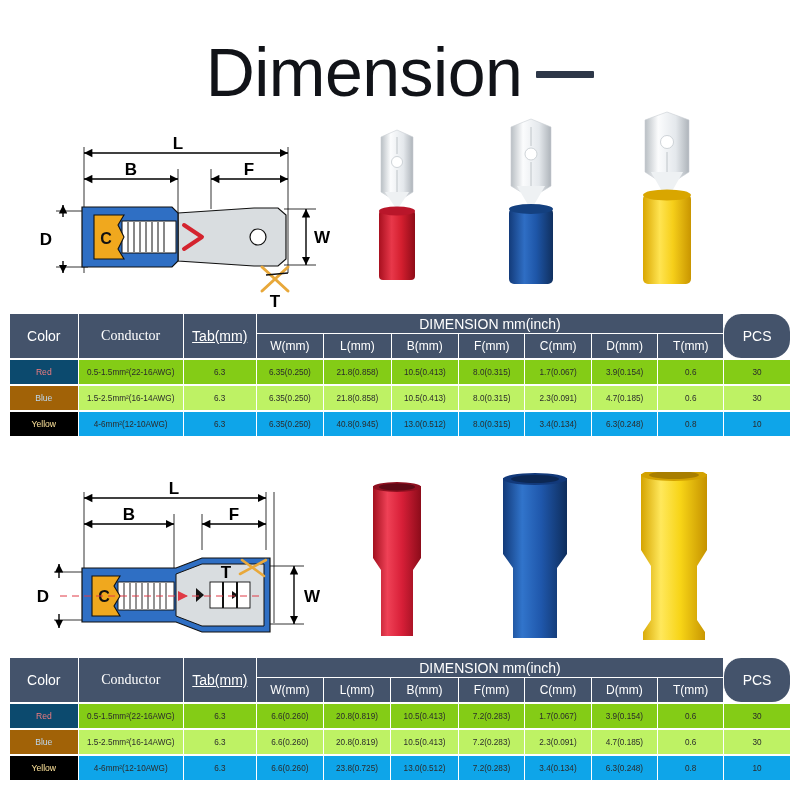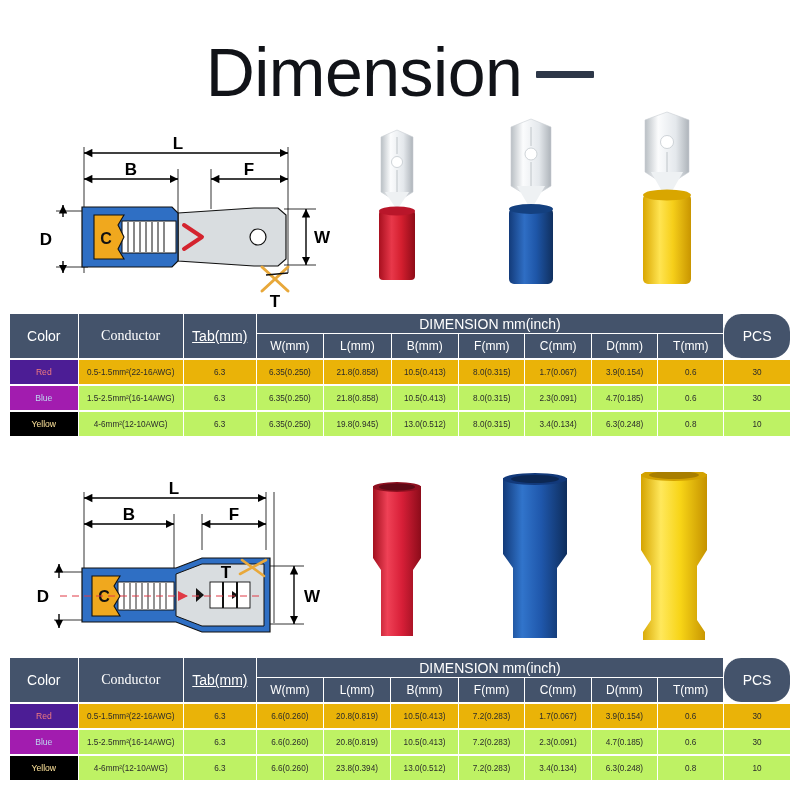--- a/index.html
+++ b/index.html
@@ -64,28 +64,28 @@
 
   
   .row-cell {
     height: 26px;
     border-top: 2.6px solid #ffffff;
     border-left: 1.6px solid #ffffff;
     font-size: 8.2px;
   }
   .row-cell.first { border-left: none; }
 
-  .r-red    { background: #eab308; }
+  .r-red    { background: #84cc16; }
   .r-blue   { background: #bef264; }
-  .r-yellow { background: #bef264; }
+  .r-yellow { background: #0ea5e9; }
 
   
   .sw { color: #ffffff; font-size: 8.6px; }
-  .sw-red    { background: #4c1d95; color: #f07b7f; }
-  .sw-blue   { background: #a21caf; color: #bcd7ef; }
+  .sw-red    { background: #0c4a6e; color: #f07b7f; }
+  .sw-blue   { background: #a16207; color: #bcd7ef; }
   .sw-yellow { background: #000000; color: #fde29a; }
 
   .col-color { width: 78px; }
   .col-cond  { width: 119px; font-family: Liberation Serif, serif; }
   .col-tab   { width: 78px; text-decoration: underline; }
   .col-dim   { width: 75px; }
   .col-pcs   { width: 78px; border-radius: 18px; }
 </style>
 </head>
 <body>
@@ -274,21 +274,21 @@
         <td class="row-cell r-blue">2.3(0.091)</td>
         <td class="row-cell r-blue">4.7(0.185)</td>
         <td class="row-cell r-blue">0.6</td>
         <td class="row-cell r-blue">30</td>
       </tr>
       <tr>
         <td class="row-cell first sw sw-yellow">Yellow</td>
         <td class="row-cell r-yellow">4-6mm²(12-10AWG)</td>
         <td class="row-cell r-yellow">6.3</td>
         <td class="row-cell r-yellow">6.35(0.250)</td>
-        <td class="row-cell r-yellow">19.8(0.945)</td>
+        <td class="row-cell r-yellow">40.8(0.945)</td>
         <td class="row-cell r-yellow">13.0(0.512)</td>
         <td class="row-cell r-yellow">8.0(0.315)</td>
         <td class="row-cell r-yellow">3.4(0.134)</td>
         <td class="row-cell r-yellow">6.3(0.248)</td>
         <td class="row-cell r-yellow">0.8</td>
         <td class="row-cell r-yellow">10</td>
       </tr>
     </tbody>
   </table>
 
@@ -452,21 +452,21 @@
         <td class="row-cell r-blue">2.3(0.091)</td>
         <td class="row-cell r-blue">4.7(0.185)</td>
         <td class="row-cell r-blue">0.6</td>
         <td class="row-cell r-blue">30</td>
       </tr>
       <tr>
         <td class="row-cell first sw sw-yellow">Yellow</td>
         <td class="row-cell r-yellow">4-6mm²(12-10AWG)</td>
         <td class="row-cell r-yellow">6.3</td>
         <td class="row-cell r-yellow">6.6(0.260)</td>
-        <td class="row-cell r-yellow">23.8(0.394)</td>
+        <td class="row-cell r-yellow">23.8(0.725)</td>
         <td class="row-cell r-yellow">13.0(0.512)</td>
         <td class="row-cell r-yellow">7.2(0.283)</td>
         <td class="row-cell r-yellow">3.4(0.134)</td>
         <td class="row-cell r-yellow">6.3(0.248)</td>
         <td class="row-cell r-yellow">0.8</td>
         <td class="row-cell r-yellow">10</td>
       </tr>
     </tbody>
   </table>
 

